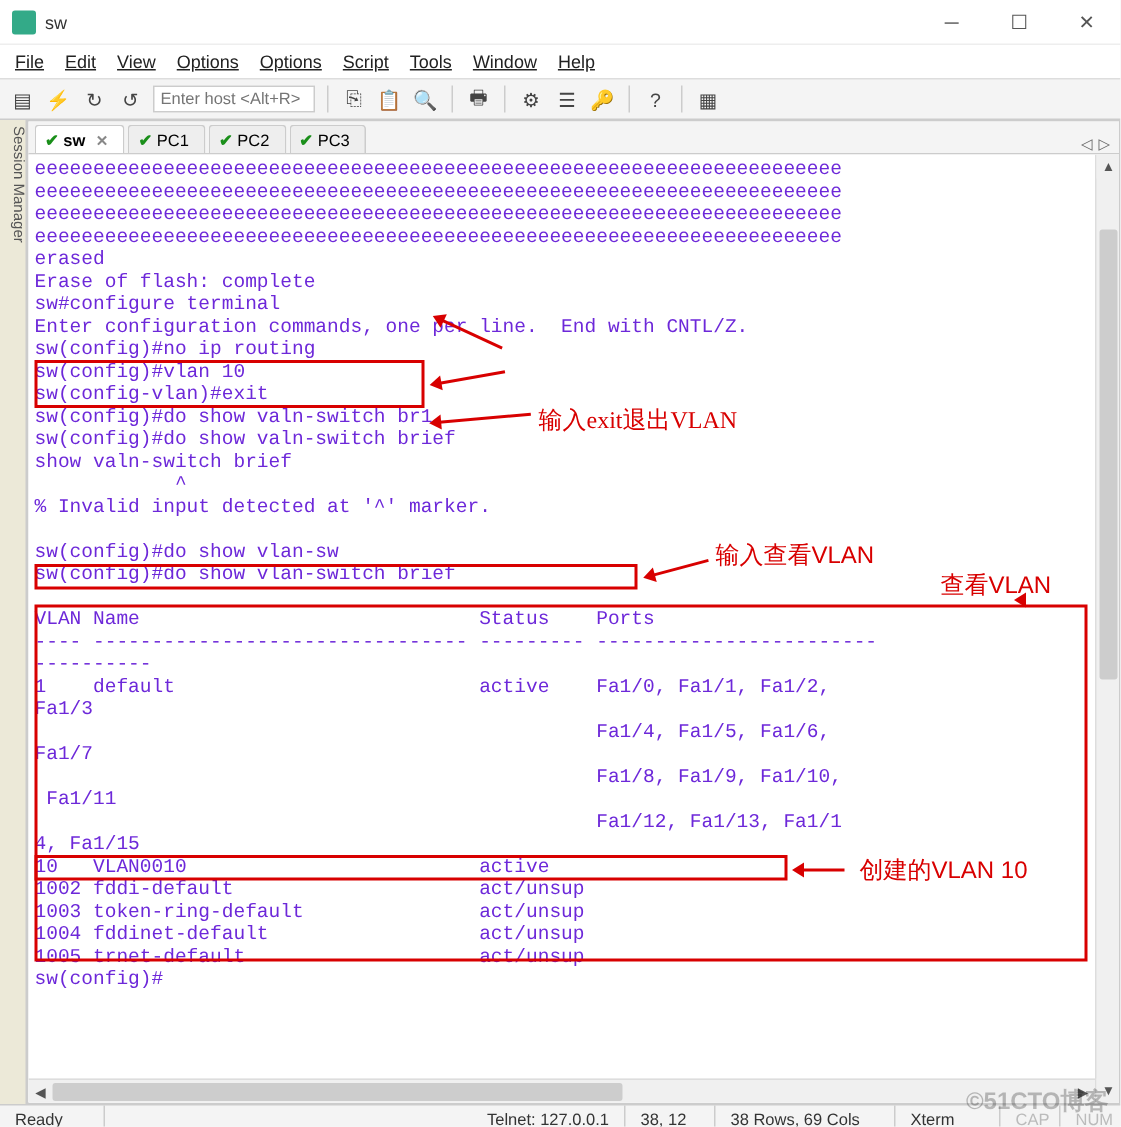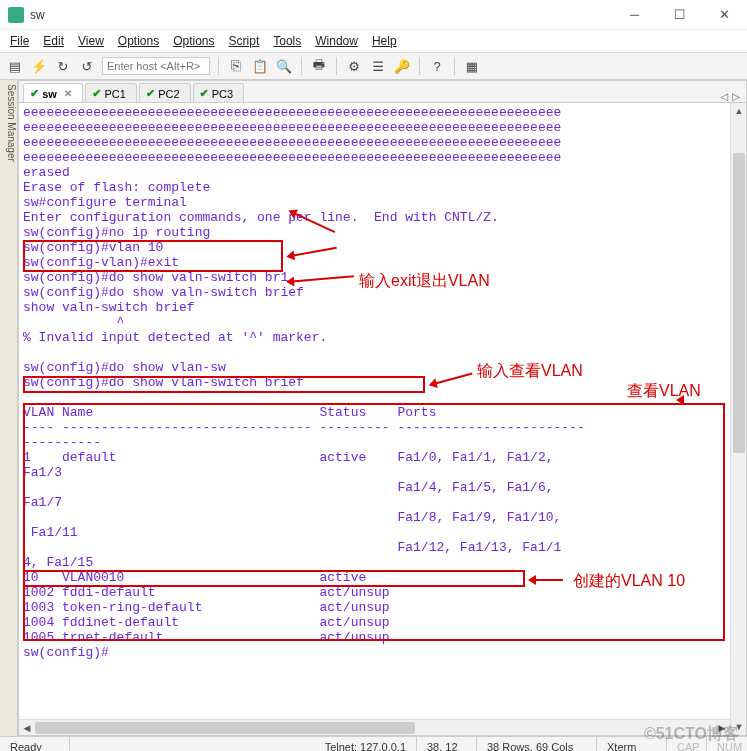--- a/index.html
+++ b/index.html
@@ -180,21 +180,21 @@
 1003 token-ring-default               act/unsup
 1004 fddinet-default                  act/unsup
 1005 trnet-default                    act/unsup
 sw(config)#</div>
 
       <div class="anno-box" style="left:4px; top:137px; width:260px; height:32px;"></div>
       <div class="anno-box" style="left:4px; top:273px; width:402px; height:17px;"></div>
       <div class="anno-box" style="left:4px; top:300px; width:702px; height:238px;"></div>
       <div class="anno-box" style="left:4px; top:467px; width:502px; height:17px;"></div>
 
-      <div class="anno-text" style="left:340px; top:168px;">输入exit退出VLAN</div>
+      <div class="anno-text" style="left:340px; top:168px;font-family:Liberation Serif, serif;">输入exit退出VLAN</div>
       <div class="anno-text" style="left:458px; top:258px;">输入查看VLAN</div>
       <div class="anno-text" style="left:608px; top:278px;">查看VLAN</div>
       <div class="anno-text" style="left:554px; top:468px;">创建的VLAN 10</div>
 
       <div class="arrow" style="left:270px; top:118px; width:48px; transform:rotate(25deg);"></div>
       <div class="arrow" style="left:270px; top:148px; width:48px; transform:rotate(-10deg);"></div>
       <div class="arrow" style="left:270px; top:175px; width:65px; transform:rotate(-5deg);"></div>
       <div class="arrow" style="left:412px; top:275px; width:42px; transform:rotate(-15deg);"></div>
       <div class="arrow" style="left:660px; top:296px; width:2px; height:2px;"></div>
       <div class="arrow" style="left:512px; top:476px; width:32px;"></div>

